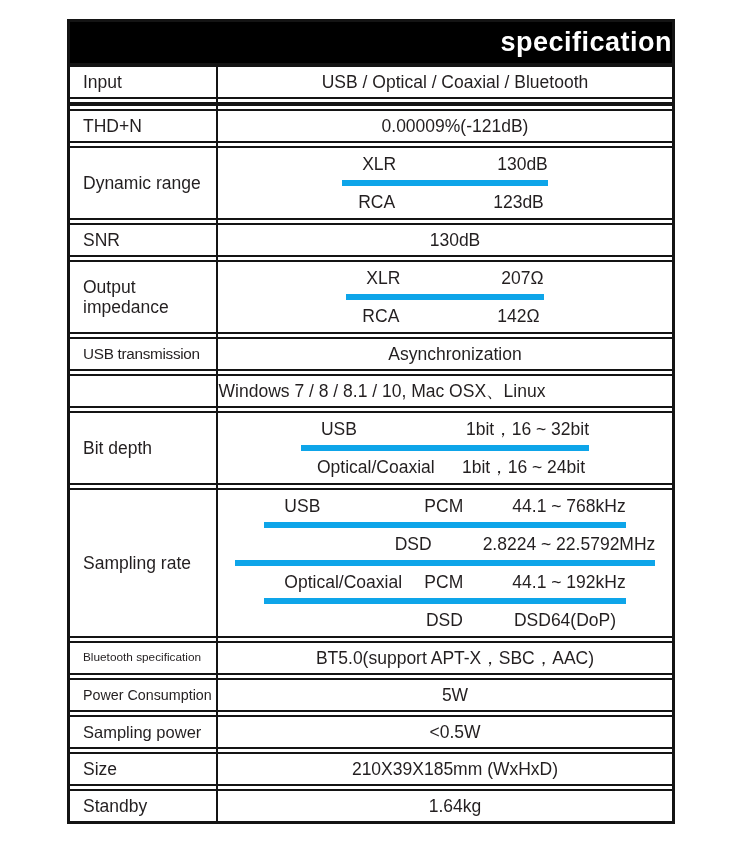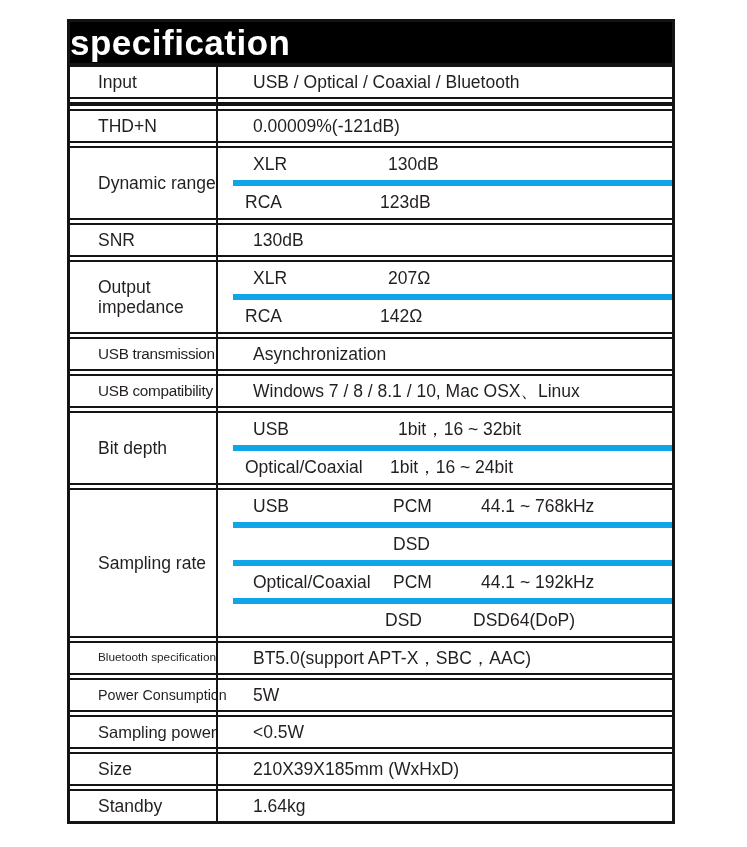--- a/index.html
+++ b/index.html
@@ -7,46 +7,46 @@
     width:747px;height:847px;background:#ffffff;
     font-family:"Liberation Sans",sans-serif;color:#231f20;
     position:relative;overflow:hidden;
   }
   .spec-table{
     position:absolute;left:67px;top:19px;width:608px;
     border:3px solid #141414;box-sizing:border-box;background:#fff;
   }
   .hdr{
     height:41px;background:#000;color:#fff;
-    display:flex;align-items:center;justify-content:flex-start;
-    font-size:35px;font-weight:bold;letter-spacing:.5px;
+    display:flex;align-items:center;justify-content:flex-end;
+    font-size:27px;font-weight:bold;letter-spacing:.5px;
     border-bottom:2px solid #141414;
   }
   .rows{position:relative;}
   .vline{
     position:absolute;left:146px;top:0;bottom:0;width:2px;
     background:#141414;z-index:3;
   }
   .row{
     display:flex;align-items:stretch;
     border-top:2px solid #141414;border-bottom:2px solid #141414;
     margin-bottom:3px;background:#fff;
   }
   .row:first-child{border-top:none;}
   .row:last-child{margin-bottom:0;border-bottom:none;}
   .label{
     width:146px;flex:none;box-sizing:border-box;
     display:flex;align-items:center;padding-left:13px;padding-right:4px;
-    font-size:17.5px;line-height:1.15;margin-left:15px;
+    font-size:17.5px;line-height:1.15;
   }
   .label.fs-sm{font-size:15.3px;letter-spacing:-0.3px;}
   .label.fs-xs{font-size:11.8px;}
   .label.fs-md{font-size:14.3px;}
   .label.fs-md2{font-size:16.5px;}
-  .valcol{flex:1;margin-left:2px;display:flex;flex-direction:column;}
+  .valcol{flex:1;margin-left:2px;display:flex;flex-direction:column;align-items:center;}
   .vcell{
     height:30px;display:flex;align-items:center;
     padding-left:20px;font-size:17.5px;white-space:nowrap;
   }
   .sub{
     height:32px;display:flex;align-items:center;
     padding-left:20px;font-size:17.5px;white-space:nowrap;
     border-bottom:6px solid #0ea5e9;
   }
   .sub:last-child{border-bottom:none;padding-left:12px;}
@@ -118,21 +118,20 @@
     </div>
 
     <div class="row">
       <div class="label fs-sm">USB transmission</div>
       <div class="valcol">
           <div class="vcell">Asynchronization</div>
         </div>
     </div>
 
     <div class="row">
-      <div class="label fs-sm">USB compatibility</div>
       <div class="valcol">
           <div class="vcell">Windows 7 / 8 / 8.1 / 10, Mac OSX、Linux</div>
         </div>
     </div>
 
     <div class="row">
       <div class="label">Bit depth</div>
       <div class="valcol">
         <div class="sub">
           <span class="c-145">USB</span>
@@ -149,20 +148,21 @@
       <div class="label">Sampling rate</div>
       <div class="valcol">
         <div class="sub">
           <span class="c-140">USB</span>
           <span class="c-88">PCM</span>
           <span>44.1 ~ 768kHz</span>
         </div>
         <div class="sub">
           <span class="c-140"></span>
           <span class="c-88">DSD</span>
+          <span>2.8224 ~ 22.5792MHz</span>
         </div>
         <div class="sub">
           <span class="c-140">Optical/Coaxial</span>
           <span class="c-88">PCM</span>
           <span>44.1 ~ 192kHz</span>
         </div>
         <div class="sub">
           <span class="c-140"></span>
           <span class="c-88">DSD</span>
           <span>DSD64(DoP)</span>

